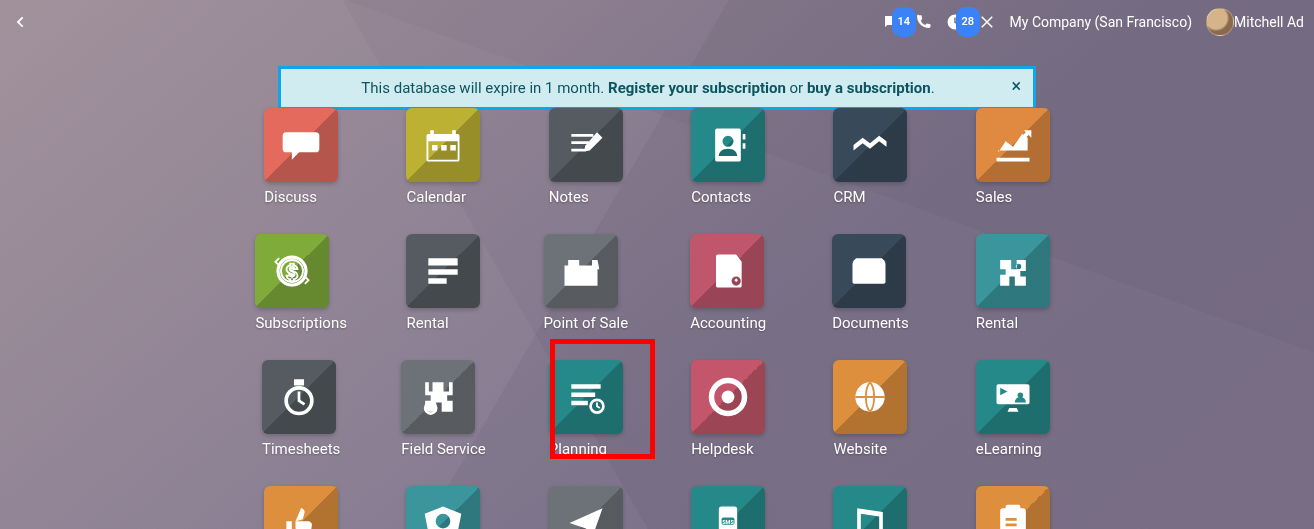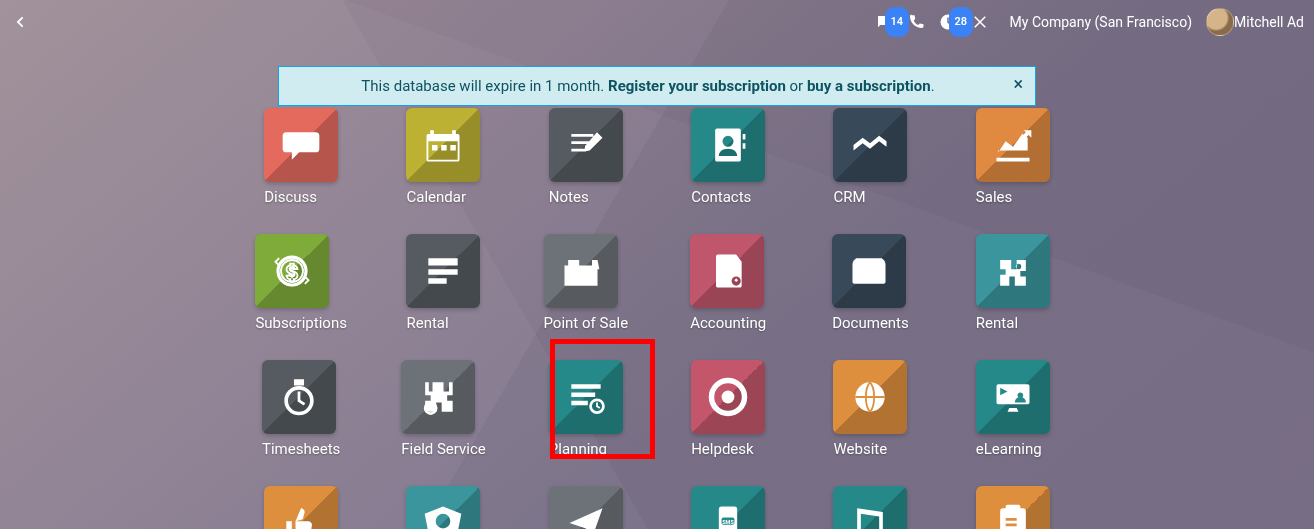--- a/index.html
+++ b/index.html
@@ -34,30 +34,30 @@
   .topbar .left { display:flex; align-items:center; }
   .topbar .right { display:flex; align-items:center; gap:14px; }
   .back-btn { width:24px; height:24px; display:flex; align-items:center; justify-content:center; cursor:pointer; }
   .nav-icon { width:18px; height:18px; display:flex; align-items:center; justify-content:center; position:relative; cursor:pointer; }
   .nav-icon svg { width:18px; height:18px; fill:#fff; }
   .badge {
     background:#3b82f6; color:#fff; font-size:11px; font-weight:600;
     border-radius:9px; padding:8px 6px; line-height:14px;
     position:absolute; top:-6px; left:10px;
   }
-  .company { cursor:pointer; white-space:nowrap;margin-left:7px; }
+  .company { cursor:pointer; white-space:nowrap; }
   .user { display:flex; align-items:center; cursor:pointer; white-space:nowrap; }
   .avatar { width:28px; height:28px; border-radius:50%; background: radial-gradient(circle at 35% 35%, #d6b48a 0 45%, #8a6a4a 55% 100%); border:1px solid rgba(255,255,255,0.3); }
 
   .banner {
     position:absolute;
     top:66px; left:50%; transform:translateX(-50%);
     width:758px;
     background:#d1ecf1;
-    border:1px solid #0ea5e9;
+    border:3px solid #0ea5e9;
     color:#0c5460;
     padding:10px 34px 10px 16px;
     font-size:15px;
     text-align:center;
   }
   .banner b { font-weight:700; color:#0c5460; }
   .banner .close { position:absolute; right:12px; top:8px; color:#0c5460; font-size:18px; cursor:pointer; line-height:1; }
 
   .grid {
     position:absolute;

